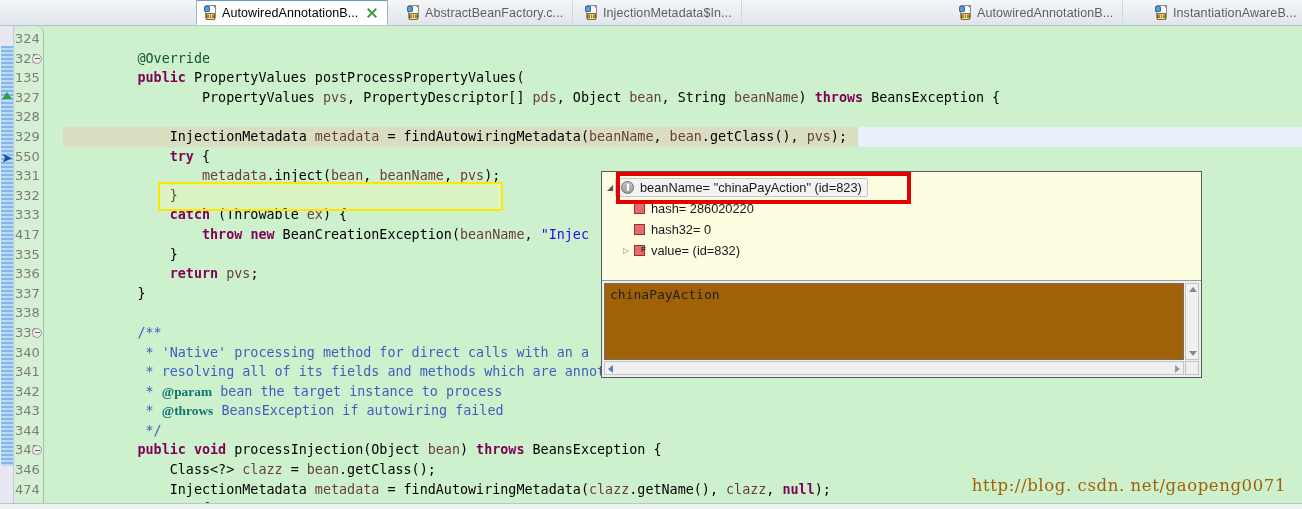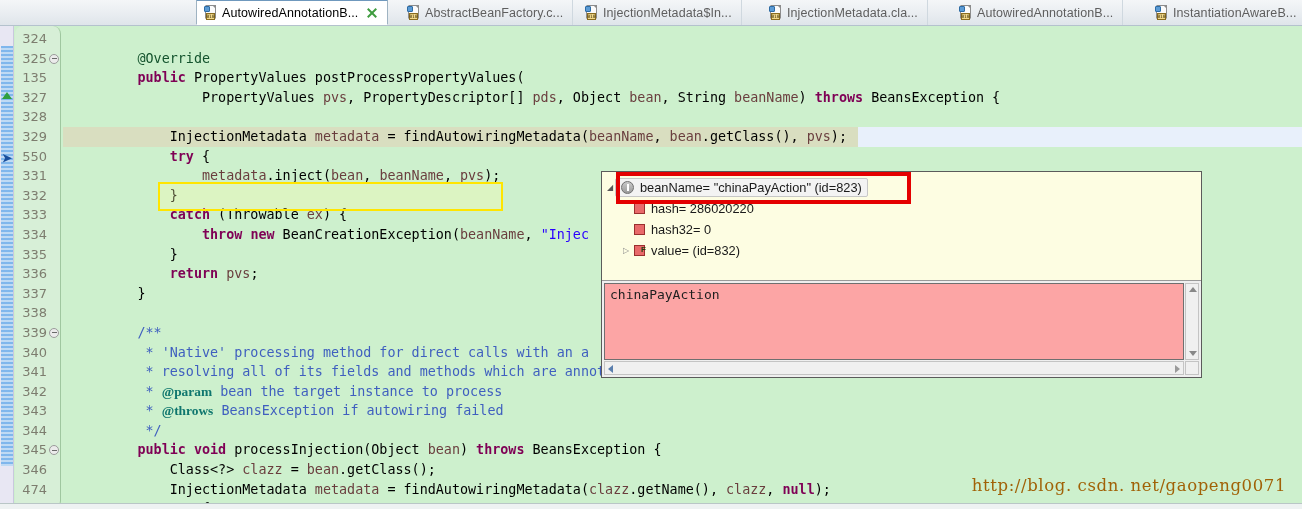--- a/index.html
+++ b/index.html
@@ -128,21 +128,21 @@
   #ruler .dbgmark {
     position: absolute; left: 1px; top: 125px;
     width: 12px; height: 14px;
     color: #1a4f9c; font-size: 12px; line-height: 14px;
     text-align: center; font-weight: bold;
   }
 
   
   #gutter {
     position: absolute; left: 15px; top: 0;
-    width: 46px; height: 483px;
+    width: 29px; height: 483px;
     background: #d7efd7;
     border-right: 1px solid #9fc79f;
     text-align: right;
     font-family: "DejaVu Sans", sans-serif;
     font-size: 13px;
     color: #7d7d6f;
     padding-top: 3px;
     border-radius: 8px;
   }
   .ln {
@@ -281,21 +281,21 @@
     flex: 1 1 auto;
     border-top: 1px solid #9a9a9a;
     position: relative;
     background: #efefef;
     display: flex; flex-direction: column;
   }
   #detail {
     position: absolute;
     left: 2px; top: 2px;
     right: 17px; bottom: 17px;
-    background: #fca5a5;
+    background: #a16207;
     border: 1px solid #6f6f6f;
     font-family: "DejaVu Sans Mono", monospace;
     font-size: 13px;
     color: #1f1f1f;
     padding: 3px 5px;
     overflow: hidden;
     white-space: pre;
   }
   .vsb {
     position: absolute; right: 2px; top: 2px;
@@ -397,29 +397,20 @@
       <span class="tab-label">InjectionMetadata$In...</span>
     </div>
     <div class="tab inactive" style="position: absolute; left: 400px; bottom: 0px;">
       <span class="cls-icon">
         <span class="pg"></span>
         <span class="fold"></span>
         <span class="bits">010</span>
         <span class="plug"></span>
       </span>
       <span class="tab-label">AbstractBeanFactory.c...</span>
-    </div>
-    <div class="tab inactive" style="position: absolute; left: 762px; bottom: 0px;">
-      <span class="cls-icon">
-        <span class="pg"></span>
-        <span class="fold"></span>
-        <span class="bits">010</span>
-        <span class="plug"></span>
-      </span>
-      <span class="tab-label">InjectionMetadata.cla...</span>
     </div>
     <div class="tab inactive" style="position: absolute; left: 952px; bottom: 0px;">
       <span class="cls-icon">
         <span class="pg"></span>
         <span class="fold"></span>
         <span class="bits">010</span>
         <span class="plug"></span>
       </span>
       <span class="tab-label">AutowiredAnnotationB...</span>
     </div>
@@ -446,21 +437,21 @@
       <div class="ln"><span>324</span></div>
       <div class="ln"><span>325</span><span class="fold-minus"></span></div>
       <div class="ln"><span>135</span></div>
       <div class="ln"><span>327</span></div>
       <div class="ln"><span>328</span></div>
       <div class="ln"><span>329</span></div>
       <div class="ln"><span>550</span></div>
       <div class="ln"><span>331</span></div>
       <div class="ln"><span>332</span></div>
       <div class="ln"><span>333</span></div>
-      <div class="ln"><span>334</span></div>
+      <div class="ln"><span>417</span></div>
       <div class="ln"><span>335</span></div>
       <div class="ln"><span>336</span></div>
       <div class="ln"><span>337</span></div>
       <div class="ln"><span>338</span></div>
       <div class="ln"><span>339</span><span class="fold-minus"></span></div>
       <div class="ln"><span>340</span></div>
       <div class="ln"><span>341</span></div>
       <div class="ln"><span>342</span></div>
       <div class="ln"><span>343</span></div>
       <div class="ln"><span>344</span></div>

